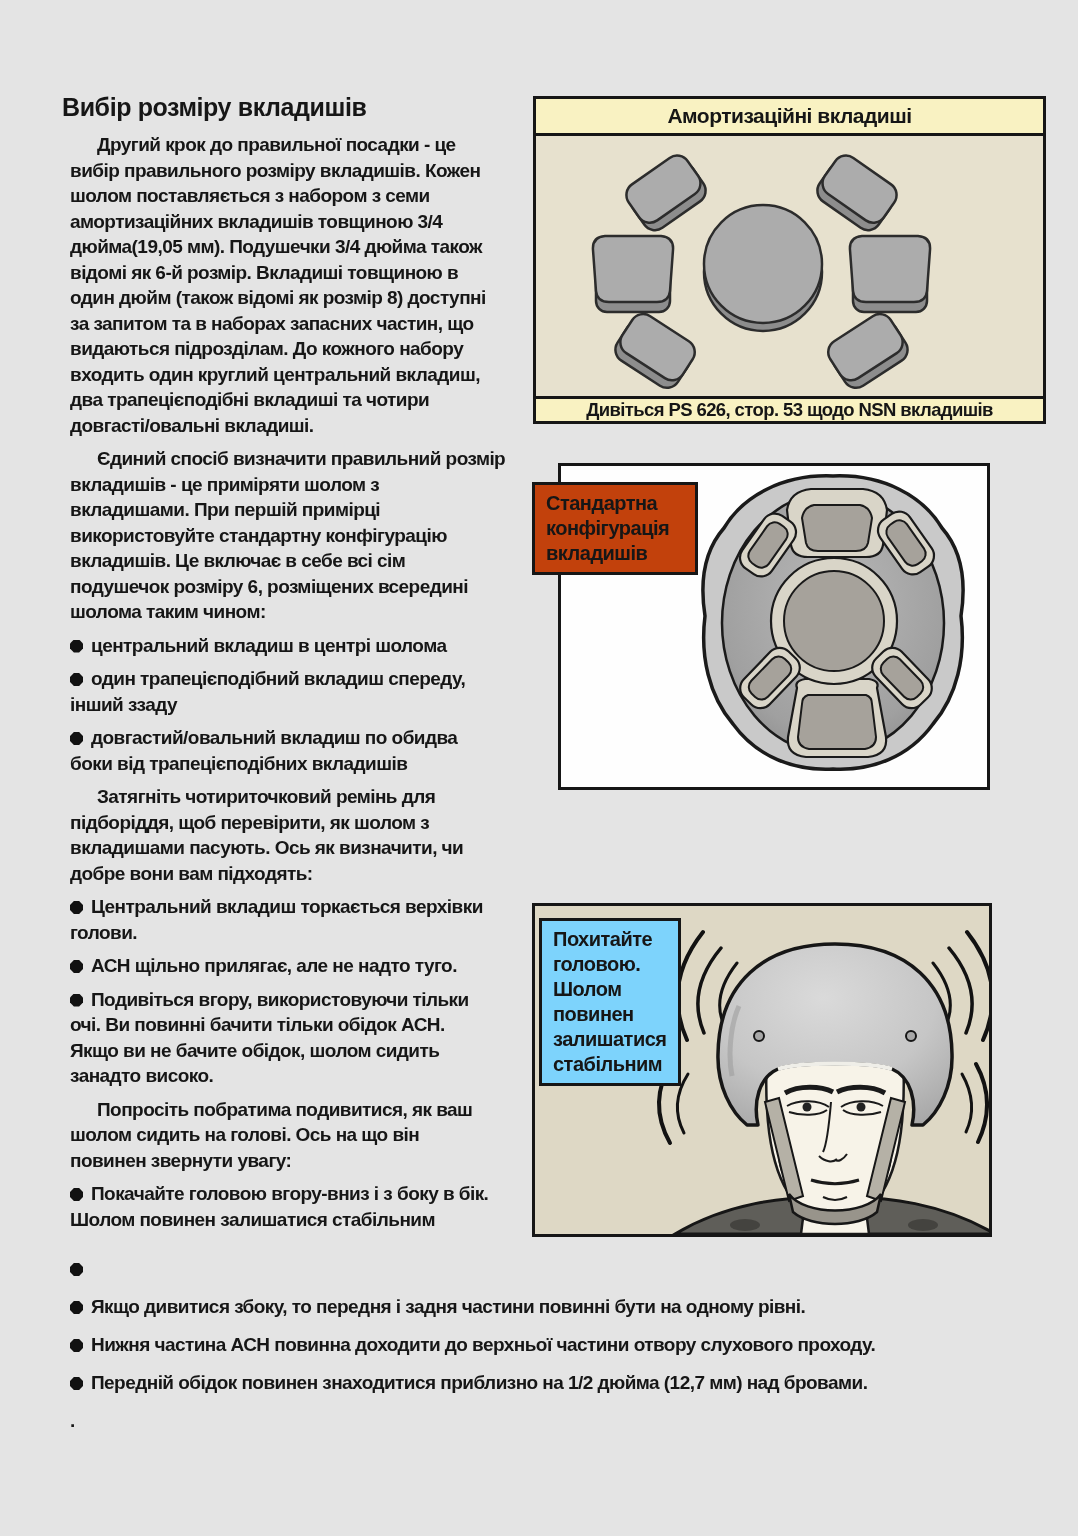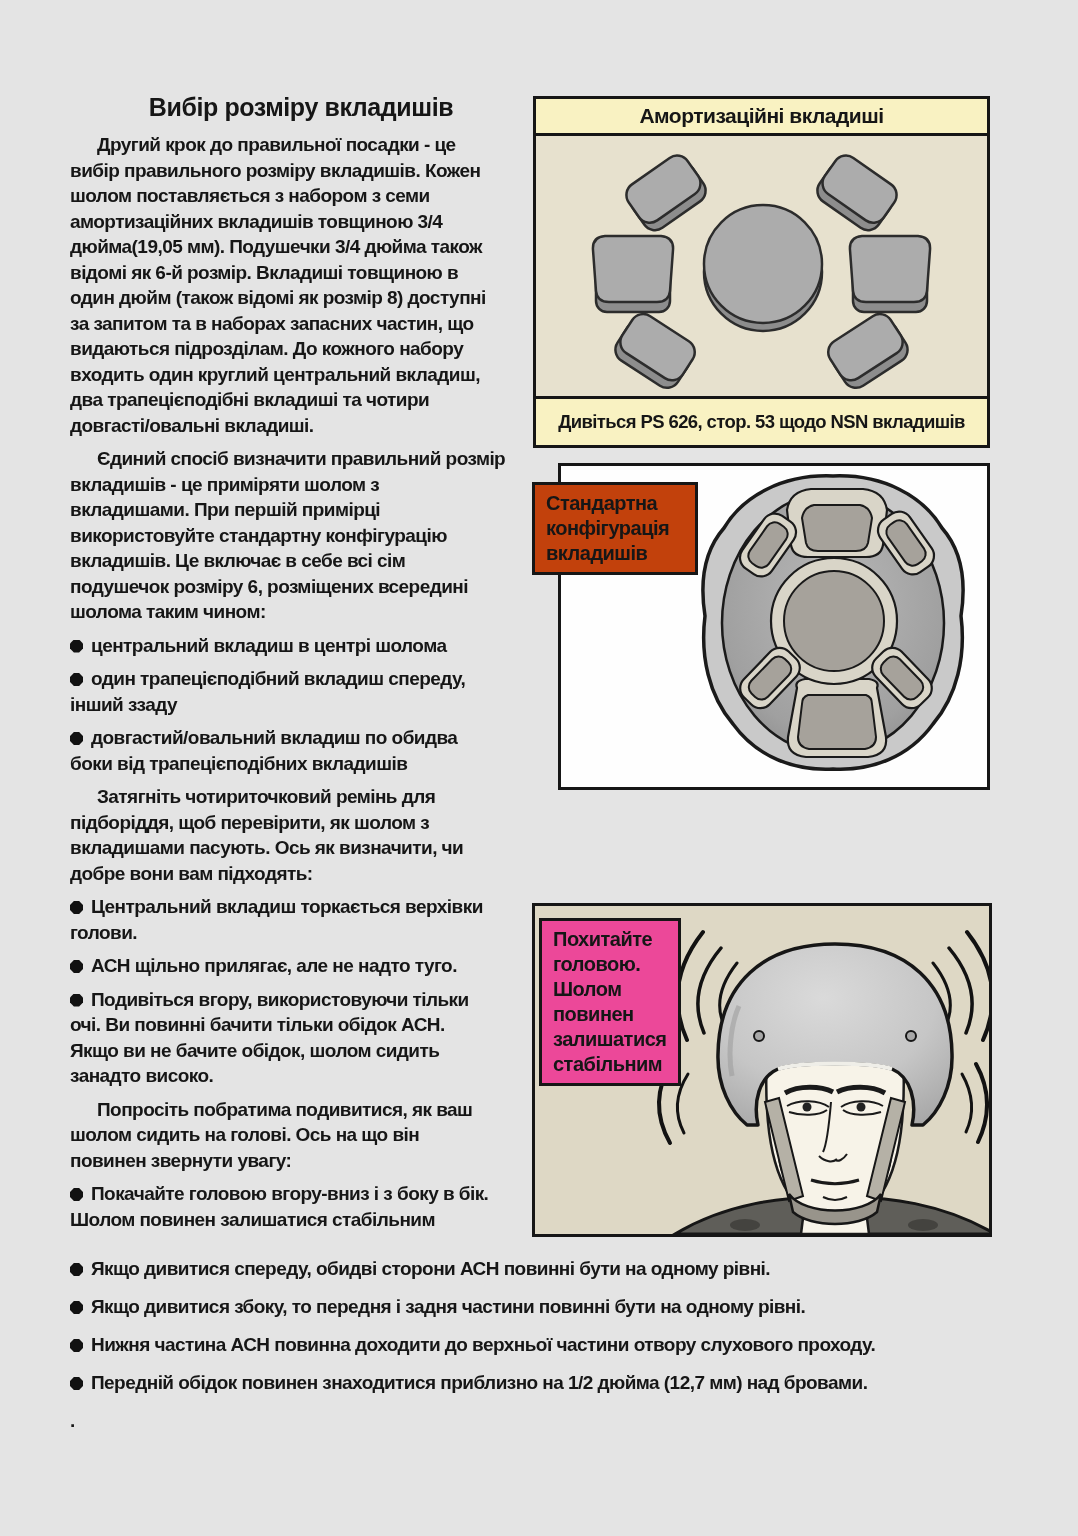--- a/index.html
+++ b/index.html
@@ -5,67 +5,67 @@
   html,body{margin:0;padding:0}
   body{
     width:1078px;height:1536px;position:relative;overflow:hidden;
     background:#e4e4e4;color:#161616;
     font-family:"Liberation Sans", sans-serif;
   }
   
   .col{position:absolute;left:62px;top:90px;width:478px}
   .title{
     margin:0 0 8px 0;font-size:25px;line-height:34px;font-weight:700;
-    text-align:center;letter-spacing:-0.4px
+    letter-spacing:-0.4px
   }
   .blk{
     margin:8px;font-size:19px;line-height:25.5px;font-weight:700;
     letter-spacing:-0.55px;white-space:pre
   }
   .ind{text-indent:27px}
   .blt{
     display:inline-block;width:13px;height:13px;background:#111;
     clip-path:polygon(30% 0,70% 0,100% 30%,100% 70%,70% 100%,30% 100%,0 70%,0 30%);
     margin-right:8px;vertical-align:-1px
   }
   
   .bottom{position:absolute;left:62px;top:1246px;width:980px}
   .bottom .blk{line-height:30px}
   
   .bar{
     box-sizing:border-box;border:3px solid #161616;background:#f9f2c2;
     font-weight:700;letter-spacing:-0.5px
   }
-  .p1{position:absolute;left:533px;top:96px;width:457px}
+  .p1{position:absolute;left:533px;top:96px;width:513px}
   .p1-title{padding:5px 2px;text-align:center;font-size:21px}
   .p1-img{
     box-sizing:border-box;border:3px solid #161616;margin-top:-3px;
     background:#e7e1ce;height:266px
   }
   .p1-cap{
-    margin-top:-3px;padding:12px 2px;text-align:center;font-size:18.5px;
+    margin-top:-3px;padding:0 2px;text-align:center;font-size:18.5px;
     letter-spacing:-0.6px;white-space:nowrap
   }
   .p2{
     position:absolute;left:558px;top:463px;width:432px;height:327px;
     box-sizing:border-box;border:3px solid #161616;background:#fefefe
   }
   .p2-label{
     position:absolute;left:532px;top:482px;width:166px;box-sizing:border-box;
     border:3px solid #161616;background:#c2410c;padding:6px 11px;
     font-size:20px;line-height:25px;font-weight:700;letter-spacing:-0.5px;
     white-space:pre-line
   }
   .p3{
     position:absolute;left:532px;top:903px;width:460px;height:334px;
     box-sizing:border-box;border:3px solid #161616;background:#ded8c5;overflow:hidden
   }
   .p3-label{
     position:absolute;left:4px;top:12px;width:142px;box-sizing:border-box;
-    border:3px solid #161616;background:#ec4899;padding:6px 11px;
+    border:3px solid #161616;background:#7dd3fc;padding:6px 11px;
     font-size:20px;line-height:25px;font-weight:700;letter-spacing:-0.5px;
     white-space:pre-line;z-index:2
   }
   svg{display:block}
 </style>
 </head>
 <body>
 
 <div class="col">
   <h1 class="title">Вибір розміру вкладишів</h1>
@@ -268,18 +268,18 @@
 
     <path d="M300,38 C228,38 184,78 183,148 C182,180 196,206 212,219 L223,219 C218,196 224,171 243,163 C263,156 337,156 357,163 C376,171 382,196 377,219 L388,219 C404,206 418,180 417,148 C416,78 372,38 300,38 Z" fill="url(#helmg)" stroke="#161616" stroke-width="3.5" stroke-linejoin="round"></path>
     <path d="M243,163 C263,156 337,156 357,163" fill="none" stroke="#efeee8" stroke-width="4"></path>
     <path d="M204,100 C195,120 193,150 197,170" fill="none" stroke="#9b9b9b" stroke-width="5" opacity="0.55"></path>
     <circle cx="224" cy="130" r="5" fill="#a8a8a8" stroke="#161616" stroke-width="2"></circle>
     <circle cx="376" cy="130" r="5" fill="#a8a8a8" stroke="#161616" stroke-width="2"></circle>
   </svg>
 </div>
 
 <div class="bottom">
-  <p class="blk"><span class="blt"></span><span>Якщо дивитися спереду, обидві сторони АСН повинні бути на одному рівні.</span></p>
+  <p class="blk"><span class="blt"></span></p>
   <p class="blk"><span class="blt"></span><span>Якщо дивитися збоку, то передня і задня частини повинні бути на одному рівні.</span></p>
   <p class="blk"><span class="blt"></span><span>Нижня частина АСН повинна доходити до верхньої частини отвору слухового проходу.</span></p>
   <p class="blk"><span class="blt"></span><span>Передній обідок повинен знаходитися приблизно на 1/2 дюйма (12,7 мм) над бровами.</span></p>
   <p class="blk">.</p>
 </div>
 
 </body></html>

